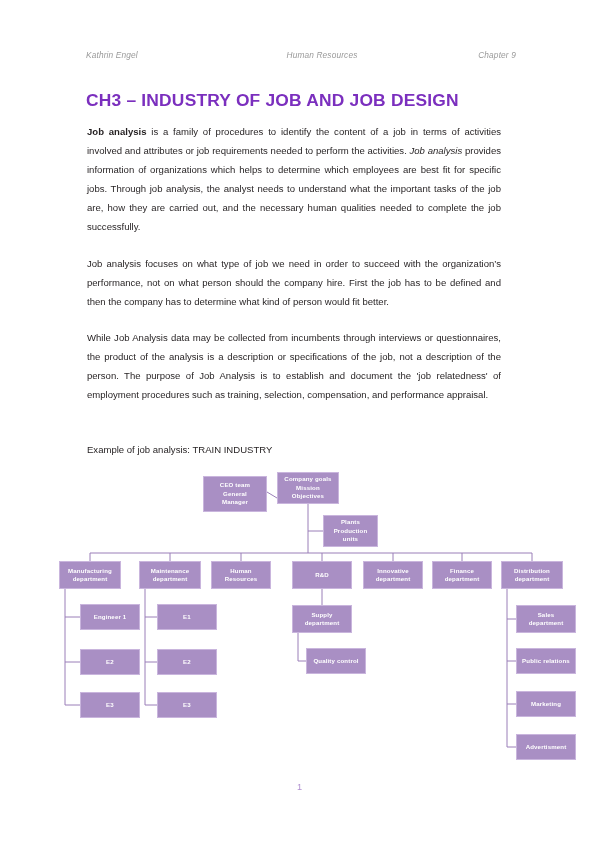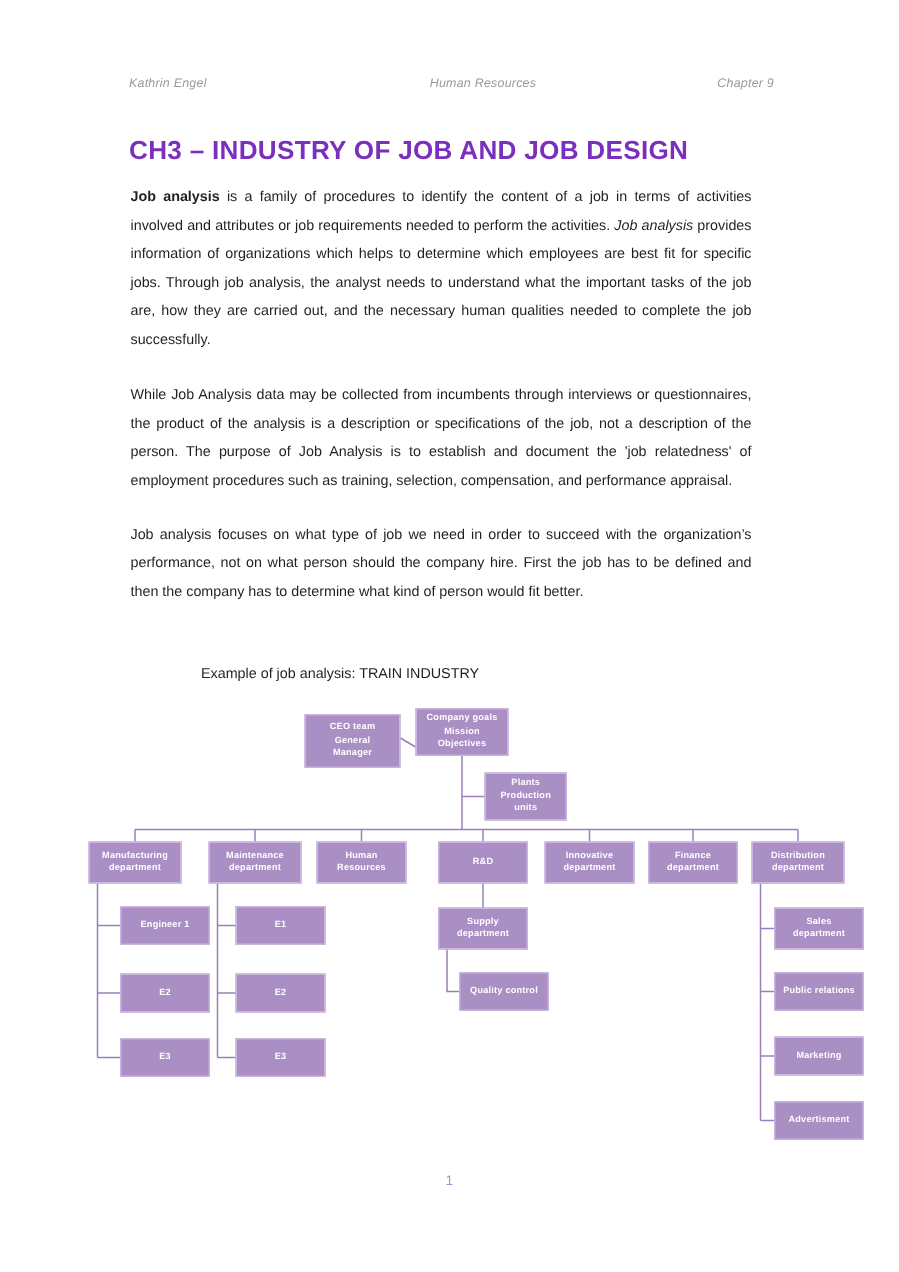--- a/index.html
+++ b/index.html
@@ -66,21 +66,20 @@
   .b { font-weight: bold; }
   .i { font-style: italic; }
 
   .example-line {
     position: absolute;
     left: 87px;
     top: 440px;
     font-size: 9.55px;
     line-height: 19.1px;
     color: #231f20;
-    margin-left: 47px;
   }
 
   
   .chart {
     position: absolute;
     left: 0;
     top: 0;
     width: 599px;
     height: 848px;
     pointer-events: none;
@@ -124,22 +123,22 @@
   <div class="doc-header">
     <span class="hdr-left">Kathrin Engel</span>
     <span class="hdr-center">Human Resources</span>
     <span class="hdr-right">Chapter 9</span>
   </div>
 
   <h1 class="doc-title">CH3 – INDUSTRY OF JOB AND JOB DESIGN</h1>
 
   <div class="body-col">
     <p class="para"><span class="b">Job analysis</span><span> is a family of procedures to identify the content of a job in terms of activities involved and attributes or job requirements needed to perform the activities. </span><span class="i">Job analysis</span><span> provides information of organizations which helps to determine which employees are best fit for specific jobs. Through job analysis, the analyst needs to understand what the important tasks of the job are, how they are carried out, and the necessary human qualities needed to complete the job successfully.</span></p>
+    <p class="para">Job analysis focuses on what type of job we need in order to succeed with the organization’s performance, not on what person should the company hire. First the job has to be defined and then the company has to determine what kind of person would fit better.</p>
     <p class="para">While Job Analysis data may be collected from incumbents through interviews or questionnaires, the product of the analysis is a description or specifications of the job, not a description of the person. The purpose of Job Analysis is to establish and document the 'job relatedness' of employment procedures such as training, selection, compensation, and performance appraisal.</p>
-    <p class="para">Job analysis focuses on what type of job we need in order to succeed with the organization’s performance, not on what person should the company hire. First the job has to be defined and then the company has to determine what kind of person would fit better.</p>
   </div>
 
   <div class="example-line">Example of job analysis: TRAIN INDUSTRY</div>
 
   <div class="chart">
     <svg width="599" height="848">
       <g id="connector-group" stroke="#9a7fb8" stroke-width="1" fill="none">
           <path d="M 267 492 L 277 498" stroke="#9a7fb8" stroke-width="1" fill="none"></path>
           <path d="M 308 504 L 308 553" stroke="#9a7fb8" stroke-width="1" fill="none"></path>
           <path d="M 308 531 L 323 531" stroke="#9a7fb8" stroke-width="1" fill="none"></path>

